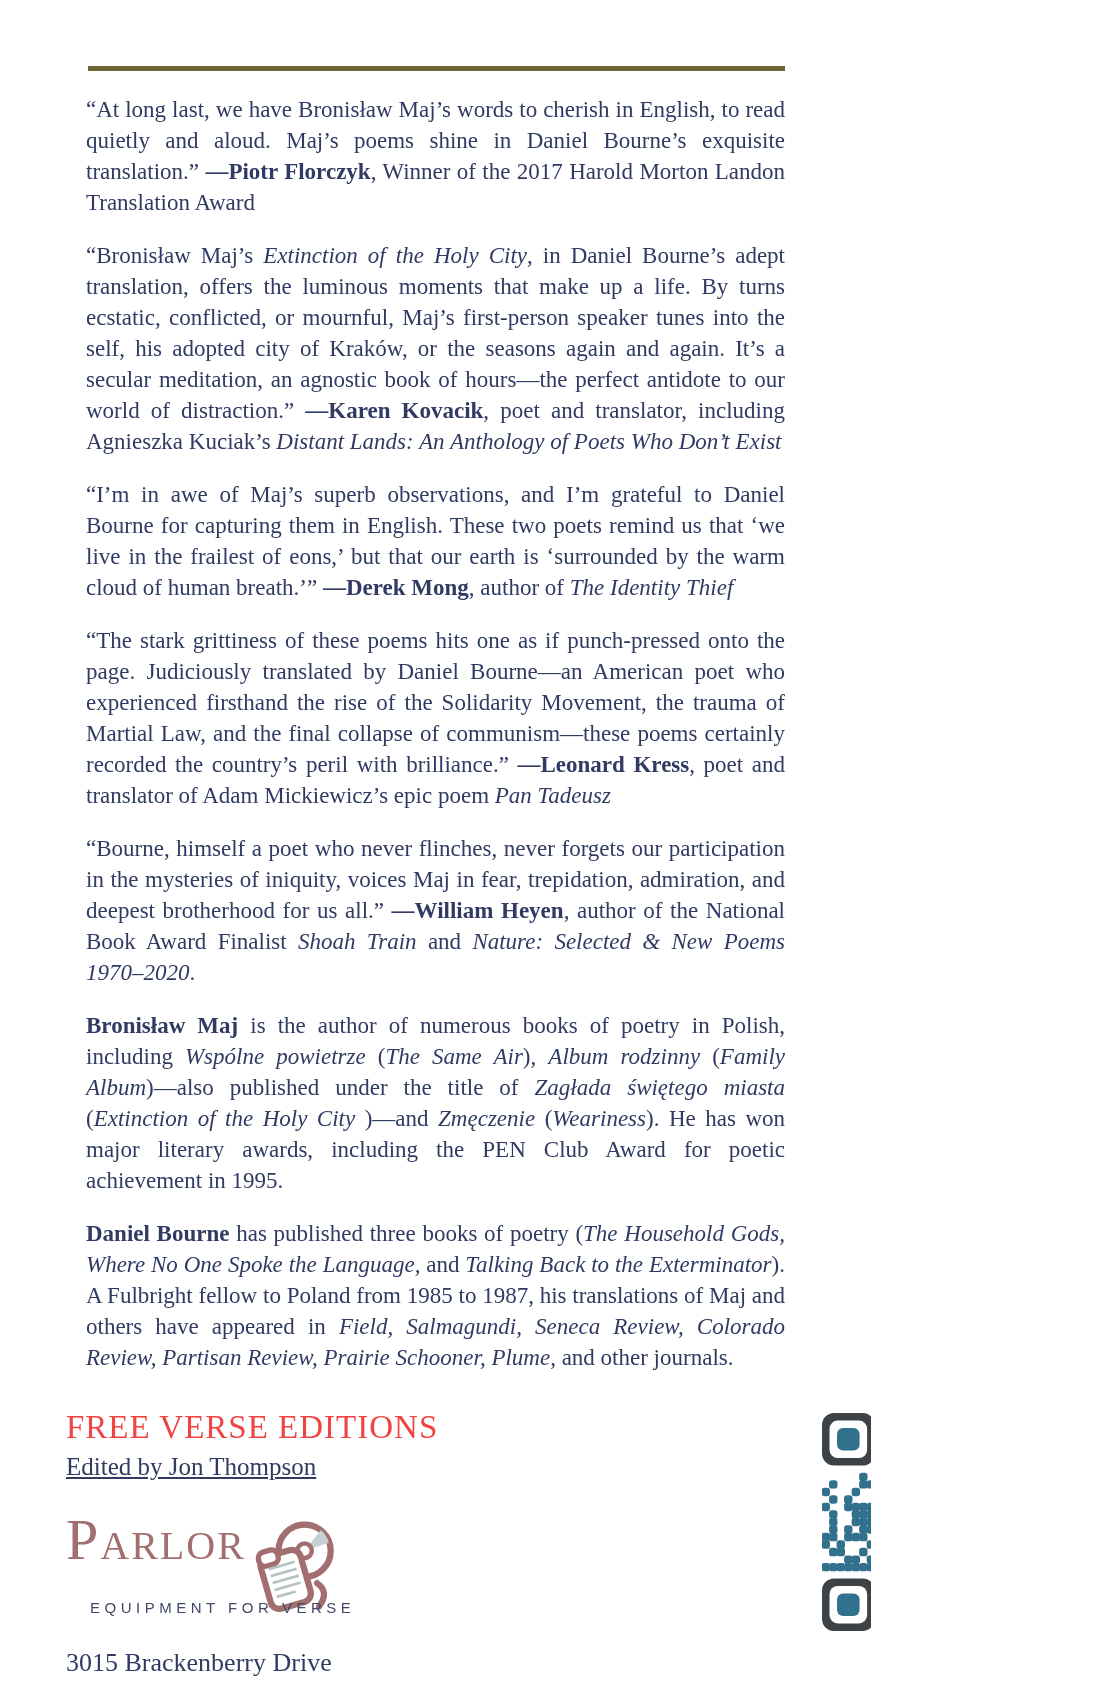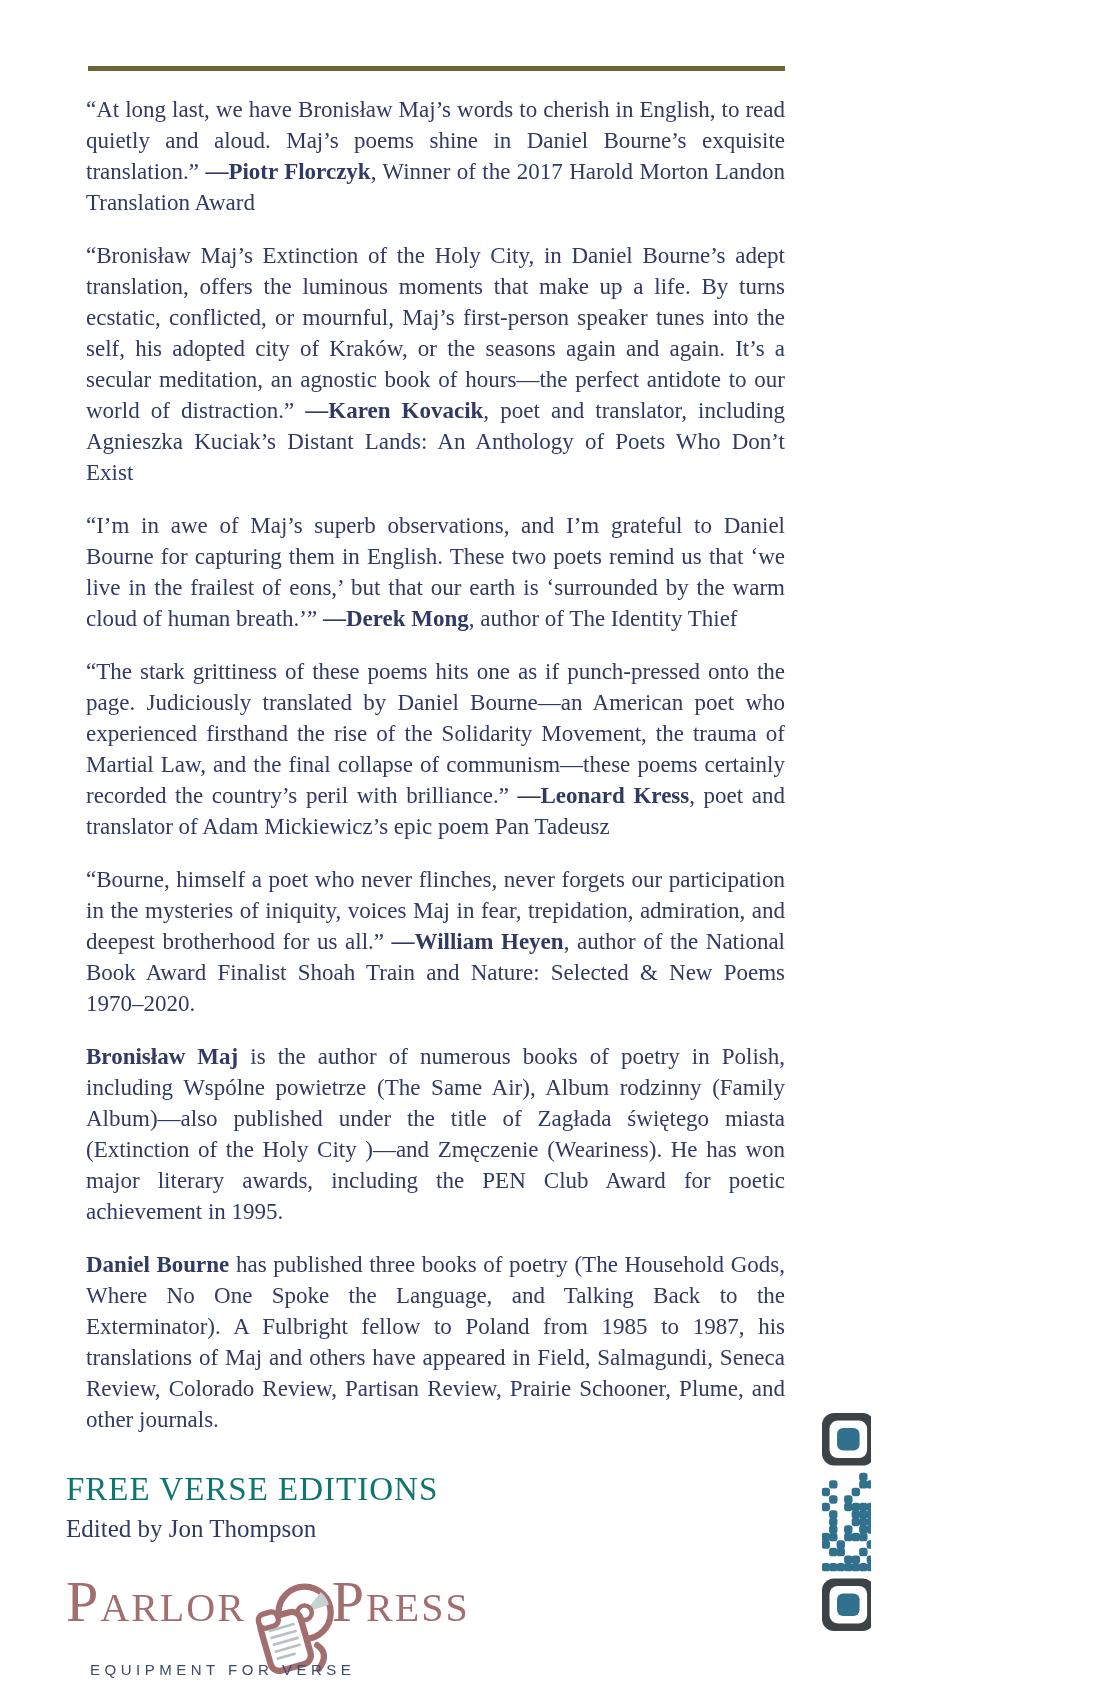--- a/index.html
+++ b/index.html
@@ -7,25 +7,25 @@
   body { width:1100px; font-family:"Liberation Serif","DejaVu Serif",serif; }
   .page { position:relative; width:871px; height:1684px; background:#ffffff; overflow:hidden; }
 
   .top-rule { margin:66px 86px 0 88px; height:5px; background:#6e6434; }
 
   .blurbs, .bios { margin:0 86px 0 86px; color:#303a63; }
   .para { font-size:23px; line-height:31px; text-align:justify; margin-top:22px; }
   .blurbs .para:first-child { margin-top:23px; }
   .para .r { font-style:normal; font-weight:normal; }
   .para .b { font-weight:bold; }
-  .para .i { }
+  .para .i { font-style:italic; }
 
   .imprint { margin:36px 86px 0 66px; }
-  .series-title { font-size:33px; font-weight:normal; letter-spacing:1px; color:#0f766e; }
-  .series-editor { font-size:25px; color:#303a63; margin-top:7px; }
+  .series-title { font-size:33px; font-weight:normal; letter-spacing:1px; color:#ef4444; }
+  .series-editor { font-size:25px; color:#303a63; margin-top:7px;text-decoration:underline; }
 
   .logo { margin-top:30px; display:flex; align-items:flex-start; height:112px; }
   .logo-word { display:inline-block; text-transform:uppercase; font-size:40px; letter-spacing:2px; color:#a26e70; line-height:1; }
   .logo-word::first-letter { font-size:58px; }
   .logo-icon { width:108px; height:112px; margin:0 -14px 0 -8px; flex:0 0 auto; }
   .tagline { font-family:"Liberation Sans","DejaVu Sans",sans-serif; font-size:15px; letter-spacing:4.5px; color:#3e4a66; margin:-24px 0 0 24px; }
 
   .address { margin-top:28px; font-size:26px; line-height:37px; color:#303a63; }
 
   .qr { position:absolute; left:822px; top:1413px; width:218px; height:218px; }
@@ -66,21 +66,20 @@
           <rect x="30" y="44" width="46" height="60" rx="10" fill="#ffffff" stroke="#a26e70" stroke-width="7"></rect>
           <rect x="30" y="38" width="22" height="16" rx="7" fill="#ffffff" stroke="#a26e70" stroke-width="6"></rect>
           <line x1="38" y1="58" x2="68" y2="58" stroke="#b7c3c3" stroke-width="3"></line>
           <line x1="38" y1="66" x2="68" y2="66" stroke="#b7c3c3" stroke-width="3"></line>
           <line x1="38" y1="74" x2="68" y2="74" stroke="#b7c3c3" stroke-width="3"></line>
           <line x1="38" y1="82" x2="68" y2="82" stroke="#b7c3c3" stroke-width="3"></line>
           <line x1="38" y1="90" x2="60" y2="90" stroke="#b7c3c3" stroke-width="3"></line>
         </g>
         <path d="M88,78 q14,10 2,26" fill="none" stroke="#a26e70" stroke-width="7" stroke-linecap="round"></path>
       </svg>
-      <span class="logo-word">Press</span>
     </div>
     <div class="tagline">EQUIPMENT FOR VERSE</div>
 
     <div class="address">
       <div>3015 Brackenberry Drive</div>
       <div>make://www.parlorpress.com</div>
       <div>S A N: 2 5 4 – 8 8 7 9</div>
       <div>ISBN 699-1-64317-458-7</div>
     </div>
   </section>

